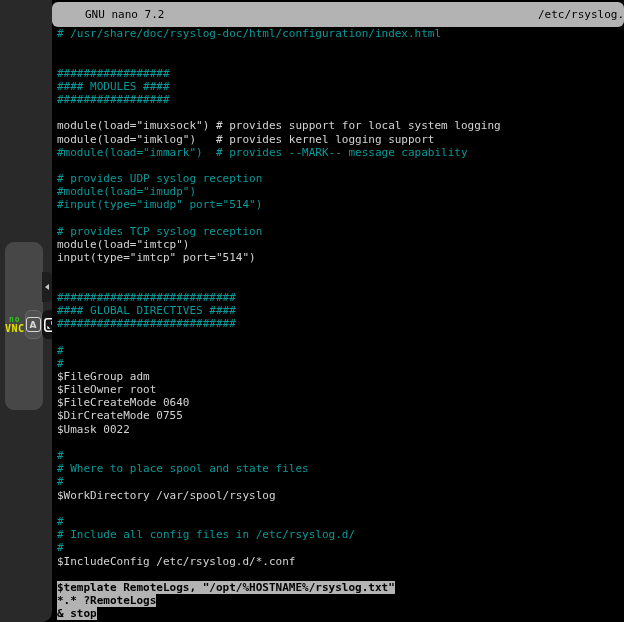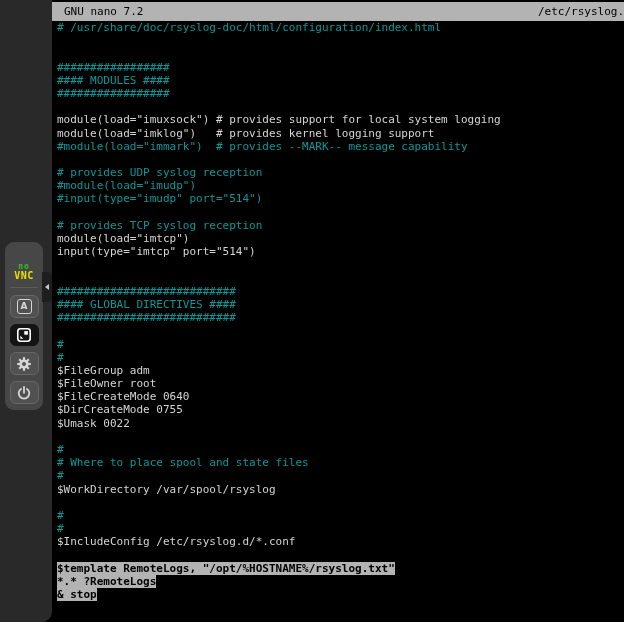--- a/index.html
+++ b/index.html
@@ -12,22 +12,22 @@
   
   .rail{
     position:absolute;left:0;top:0;width:52px;height:622px;
     background:var(--rail-bg,#292929);
     border-bottom-right-radius:10px;
   }
   .control-bar{
     position:absolute;left:5px;top:242px;width:38px;height:168px;
     background:var(--panel-bg,#474747);
     border-radius:9px;
-    display:flex;flex-direction:column;align-items:center;
-    padding-top:21px;box-sizing:border-box;
+    display:flex;flex-direction:row;align-items:center;
+    padding-top:3px;box-sizing:border-box;
   }
   .logo{display:flex;flex-direction:column;align-items:center;line-height:1;margin-bottom:5px;
         font-family:"DejaVu Sans Mono",monospace;font-weight:bold;}
   .logo .l1{font-size:8px;color:var(--logo-green,#35c01e);letter-spacing:1px;}
   .logo .l2{font-size:10px;color:var(--logo-yellow,#e4e000);letter-spacing:0.5px;}
   .divider{width:28px;height:1px;background:#5c5c5c;margin:1px 0 7px 0;}
   .cb-btn{
     width:29px;height:29px;margin-bottom:6px;border-radius:6px;
     background:#515151;border:1px solid #676767;
     display:flex;align-items:center;justify-content:center;
@@ -48,23 +48,23 @@
   .tri{width:0;height:0;border-top:3.5px solid transparent;border-bottom:3.5px solid transparent;border-right:4px solid #c9c9c9;}
 
   
   .terminal{
     position:absolute;left:52px;top:0;width:572px;height:622px;
     background:var(--terminal-bg,#000);
     font-size:11px;line-height:13.2px;
     padding-top:2px;box-sizing:border-box;overflow:hidden;
   }
   .titlebar{
-    height:19px;background:var(--header-bg,#b3b3b3);color:#000;
+    height:25px;background:var(--header-bg,#b3b3b3);color:#000;
     display:flex;justify-content:space-between;align-items:center;
-    padding-left:12px;white-space:pre;overflow:hidden;
+    padding-left:33px;white-space:pre;overflow:hidden;border-radius:6px;
   }
   .term-line{height:13.2px;padding-left:5px;white-space:pre;overflow:hidden;}
   .term-line.comment{color:var(--comment,#0b9898);}
   .term-line.code{color:var(--code-text,#d4d4d4);}
   .term-line .sel{background:var(--selection-bg,#b3b3b3);color:var(--selection-fg,#000);font-weight:bold;}
 </style>
 </head>
 <body>
 
 <div class="rail">
@@ -150,20 +150,21 @@
       <div class="term-line code">$FileCreateMode 0640</div>
       <div class="term-line code">$DirCreateMode 0755</div>
       <div class="term-line code">$Umask 0022</div>
       <div class="term-line blank"></div>
       <div class="term-line comment">#</div>
       <div class="term-line comment"># Where to place spool and state files</div>
       <div class="term-line comment">#</div>
       <div class="term-line code">$WorkDirectory /var/spool/rsyslog</div>
       <div class="term-line blank"></div>
       <div class="term-line comment">#</div>
+      <div class="term-line comment"># Include all config files in /etc/rsyslog.d/</div>
       <div class="term-line comment">#</div>
       <div class="term-line code">$IncludeConfig /etc/rsyslog.d/*.conf</div>
       <div class="term-line blank"></div>
       <div class="term-line selected"><span class="sel">$template RemoteLogs, "/opt/%HOSTNAME%/rsyslog.txt"</span></div>
       <div class="term-line selected"><span class="sel">*.* ?RemoteLogs</span></div>
       <div class="term-line selected"><span class="sel">&amp; stop</span></div>
     </div>
 </div>
 
 </body></html>

